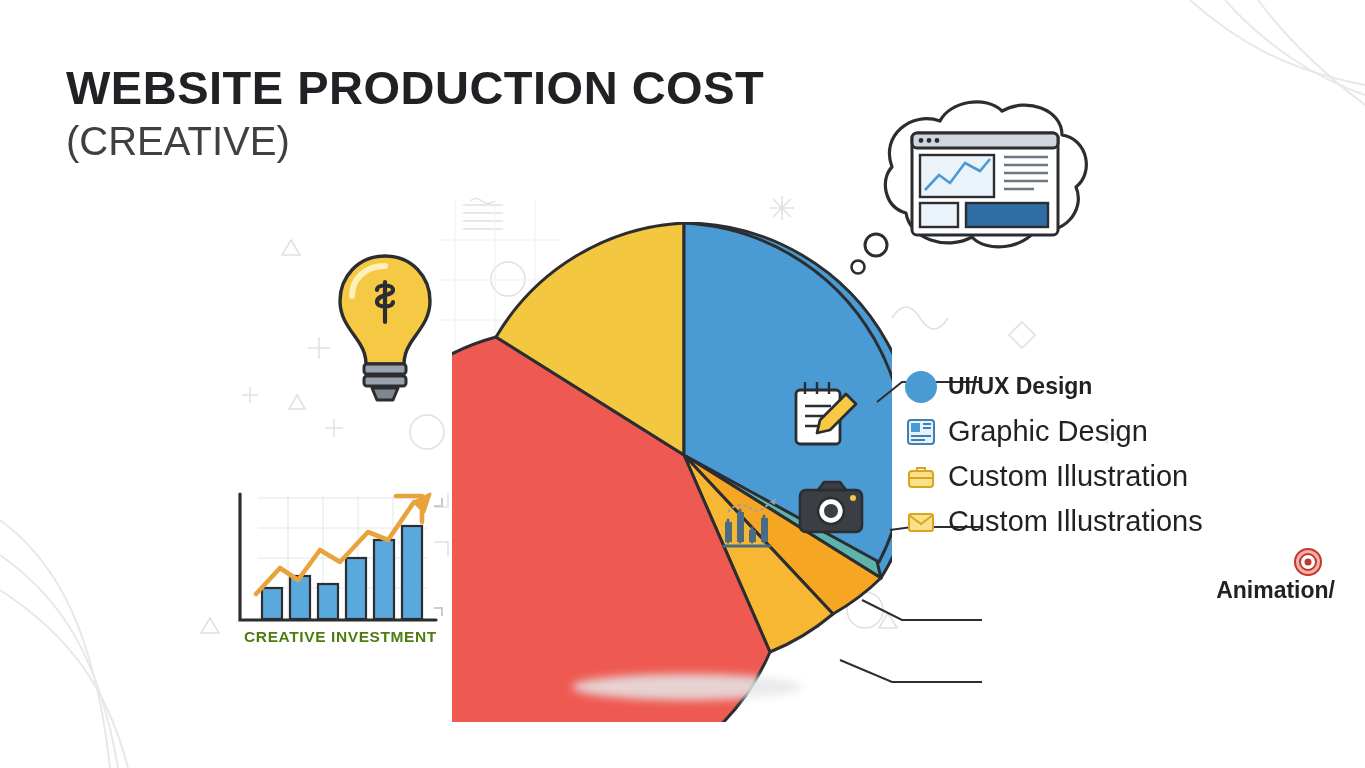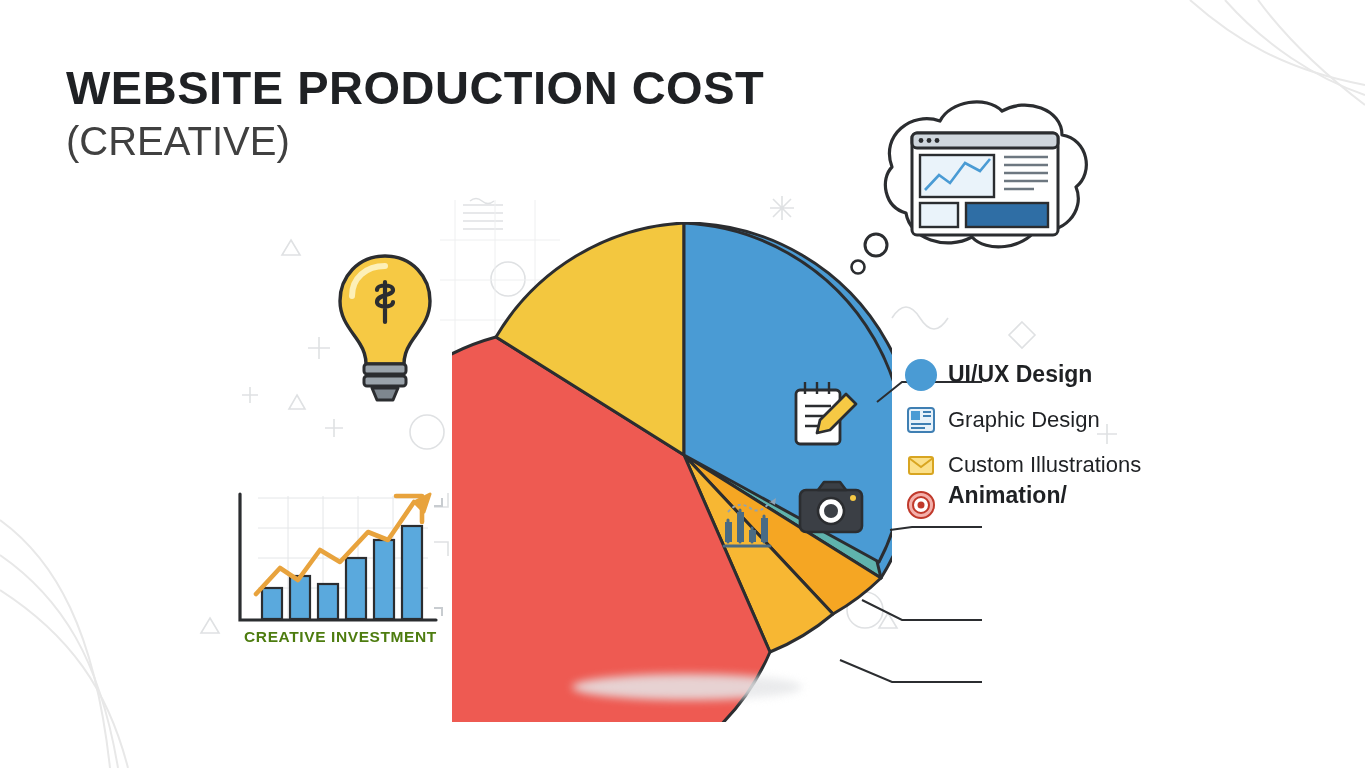--- a/index.html
+++ b/index.html
@@ -28,30 +28,30 @@
   }
 
   
   .pie-wrap { position:absolute; left:452px; top:222px; width:440px; height:500px; }
   .pie-shadow {
     position:absolute; left:120px; top:452px; width:230px; height:26px;
     background:#e6e7e9; border-radius:50%; filter:blur(4px); opacity:.85;
   }
 
   
-  .legend { position:absolute; left:905px; top:352px; width:430px; }
+  .legend { position:absolute; left:905px; top:364px; width:430px; }
   .legend-row { display:flex; align-items:center; height:45px; }
   .legend-badge {
     width:32px; height:32px; border-radius:50%;
     display:flex; align-items:center; justify-content:center;
     flex:0 0 auto; margin-right:11px;
   }
-  .legend-label { font-size:22px; color:#1f2124; white-space:nowrap; }
+  .legend-label { font-size:29px; color:#1f2124; white-space:nowrap; }
   .legend-label.bold { font-weight:bold; font-size:23px; }
-  .legend-row.two-line { height:auto; align-items:flex-start; margin-top:-4px;}
+  .legend-row.two-line { height:auto; align-items:flex-end; margin-top:-4px;flex-direction:column;}
   .legend-label-2 { line-height:1.05; }
   .legend-label-2 .l1 { font-weight:bold; font-size:23px; color:#1f2124; }
   .legend-label-2 .l2 { font-size:22px; color:#1f2124; }
 
   
   .invest-wrap { position:absolute; left:228px; top:488px; width:225px; height:185px; }
   .invest-caption {
     position:absolute; left:0; top:140px; width:225px; text-align:center;
     font-size:15.5px; font-weight:bold; letter-spacing:.6px; color:#4d7c0f;
   }
@@ -246,20 +246,30 @@
           <rect x="5" y="6" width="9" height="9" fill="#4a9bd4"></rect>
           <g stroke="#3f7fb3" stroke-width="1.8">
               <path d="M17,7 h8 M17,11 h8 M5,19 h20 M5,23 h14"></path>
             </g>
         </svg>
       </span>
       <span class="legend-label">Graphic Design</span>
     </div>
 
 
+    <div class="legend-row">
+      <span class="legend-badge">
+        <svg width="30" height="30" viewBox="0 0 30 30">
+          <rect x="3" y="9" width="24" height="16" rx="3" fill="#fbe08a" stroke="#d8a521" stroke-width="2"></rect>
+          <path d="M11,9 V6 h8 v3" fill="none" stroke="#d8a521" stroke-width="2"></path>
+          <path d="M3,16 h24" stroke="#d8a521" stroke-width="2"></path>
+        </svg>
+      </span>
+      <span class="legend-label">Custom Illustration</span>
+    </div>
 
     <div class="legend-row">
       <span class="legend-badge">
         <svg width="30" height="30" viewBox="0 0 30 30">
           <rect x="3" y="7" width="24" height="17" rx="2" fill="#fbe08a" stroke="#d8a521" stroke-width="2"></rect>
           <path d="M3,8 l12,9 12,-9" fill="none" stroke="#d8a521" stroke-width="2"></path>
         </svg>
       </span>
       <span class="legend-label">Custom Illustrations</span>
     </div>

